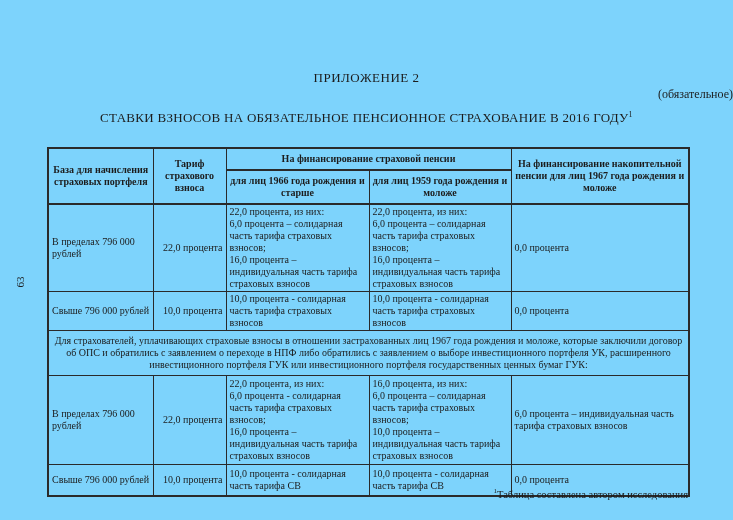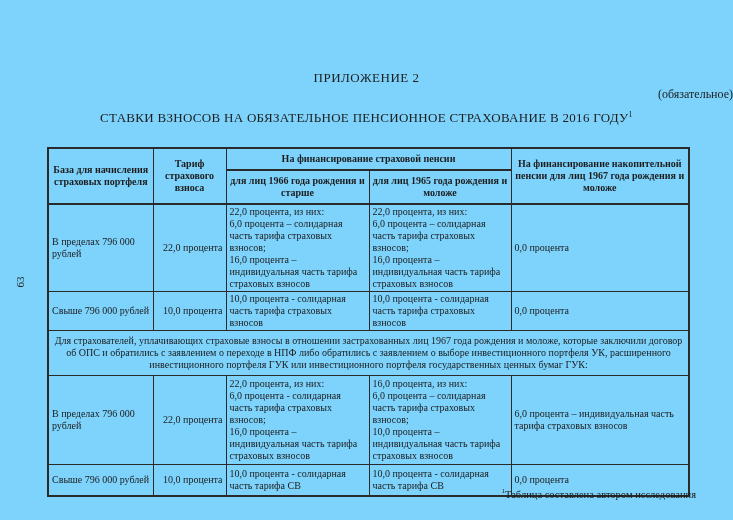--- a/index.html
+++ b/index.html
@@ -89,21 +89,21 @@
   td.c-detail { text-align: left; vertical-align: top; }
   td.c-funded { text-align: left; vertical-align: middle; margin-top: 20px; }
   td.c-note {
     text-align: center;
     vertical-align: middle;
     padding: 2px 6px;
   }
   .footnote {
     position: absolute;
     top: 487px;
-    left: 8px;
+    left: 0;
     width: 688px;
     text-align: right;
     font-size: 10.5px;
   }
   .footnote sup { font-size: 7px; }
 </style>
 </head>
 <body>
 
 <div class="page">
@@ -125,21 +125,21 @@
     </colgroup>
     <thead>
       <tr class="hdr-top">
         <th rowspan="2">База для начисления страховых портфеля</th>
         <th rowspan="2">Тариф страхового взноса</th>
         <th colspan="2">На финансирование страховой пенсии</th>
         <th rowspan="2">На финансирование накопительной пенсии для лиц 1967 года рождения и моложе</th>
       </tr>
       <tr class="hdr-sub">
         <th>для лиц 1966 года рождения и старше</th>
-        <th>для лиц 1965 года рождения и моложе</th>
+        <th>для лиц 1959 года рождения и моложе</th>
       </tr>
     </thead>
     <tbody>
       <tr class="row-tall">
         <td class="c-base">В пределах 796 000 рублей</td>
         <td class="c-tariff">22,0 процента</td>
         <td class="c-detail">22,0 процента, из них:
 6,0 процента – солидарная часть тарифа страховых взносов;
 16,0 процента – индивидуальная часть тарифа страховых взносов</td>
         <td class="c-detail">22,0 процента, из них:

